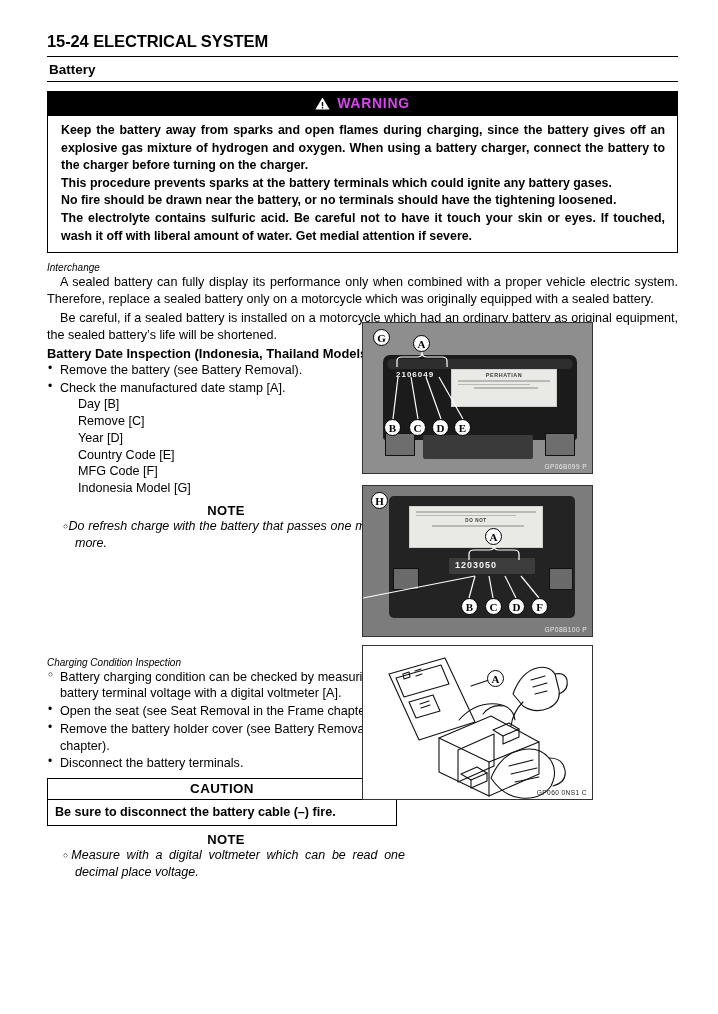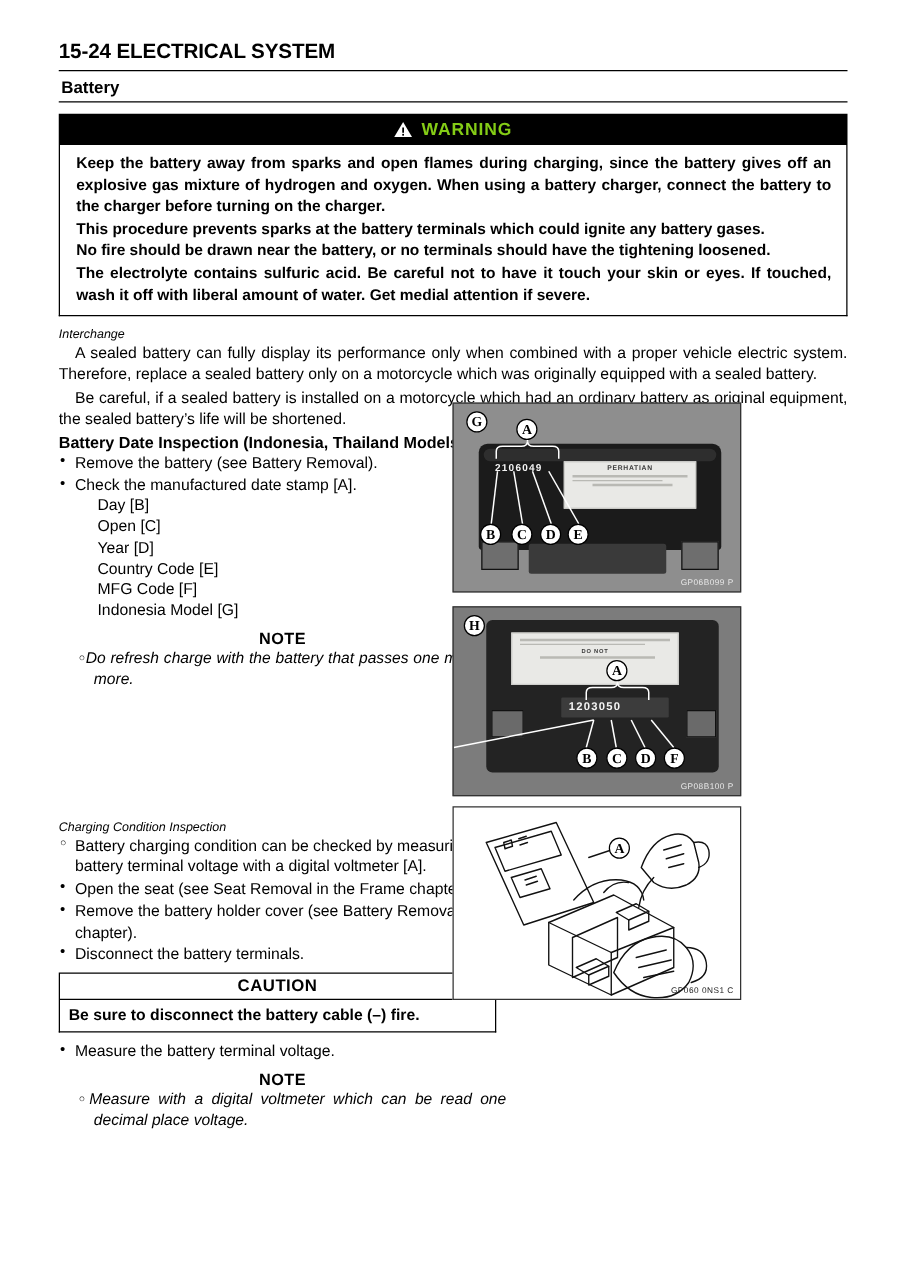--- a/index.html
+++ b/index.html
@@ -33,21 +33,21 @@
 
   .section-title {
     font-size: 13.5px;
     font-weight: bold;
     padding: 5px 0 4px 2px;
   }
 
   
   .warnbox { margin-top: 9px; }
   .warnbar {
-    background: #000; color: #84cc16;
+    background: #000; color: #d946ef;
     text-align: center;
     font-weight: bold;
     font-size: 14px;
     letter-spacing: 0.7px;
     padding: 4px 0 5px 0;
     display: flex; align-items: center; justify-content: center; gap: 7px;
   }
   .tri-icon { display: inline-block; line-height: 0; }
   .warnbody {
     border: 1.3px solid #000; border-top: none;
@@ -243,21 +243,21 @@
   <div class="para">Be careful, if a sealed battery is installed on a motorcycle which had an ordinary battery as original equipment, the sealed battery’s life will be shortened.</div>
 
   <div class="cols">
     <div class="leftcol">
 
       <div class="bold-head">Battery Date Inspection (Indonesia, Thailand Models)</div>
       <div class="bullet">Remove the battery (see Battery Removal).</div>
       <div class="bullet">Check the manufactured date stamp [A].</div>
 
       <div class="sublist">Day [B]</div>
-      <div class="sublist">Open [C]</div>
+      <div class="sublist">Remove [C]</div>
       <div class="sublist">Year [D]</div>
       <div class="sublist">Country Code [E]</div>
       <div class="sublist">MFG Code [F]</div>
       <div class="sublist">Indonesia Model [G]</div>
 
       <div class="note-title">NOTE</div>
       <div class="note-body"><span class="obullet">○</span><span>Do refresh charge with the battery that passes one month or more.</span></div>
 
       <div style="height:96px"></div>
 
@@ -265,21 +265,20 @@
       <div class="circ">Battery charging condition can be checked by measuring battery terminal voltage with a digital voltmeter [A].</div>
       <div class="bullet">Open the seat (see Seat Removal in the Frame chapter).</div>
       <div class="bullet">Remove the battery holder cover (see Battery Removal in this chapter).</div>
       <div class="bullet">Disconnect the battery terminals.</div>
 
       <div class="cautionbox">
         <div class="cautionbar">CAUTION</div>
         <div class="cautionbody">Be sure to disconnect the battery cable (–) fire.</div>
       </div>
 
-      <div class="bullet" style="margin-top:7px">Measure the battery terminal voltage.</div>
 
       <div class="note-title">NOTE</div>
       <div class="note-body"><span class="obullet">○</span><span>Measure with a digital voltmeter which can be read one decimal place voltage.</span></div>
     </div>
   </div>
 
   <div class="fig fig-photo" style="left:362px; top:322px; width:231px; height:152px;">
 
     <div style="position:absolute; left:20px; top:32px; width:194px; height:85px; background:#1b1b1b; border-radius:7px 7px 3px 3px;"></div>
     <div style="position:absolute; left:24px; top:36px; width:186px; height:10px; background:#2e2e2e; border-radius:5px;"></div>

